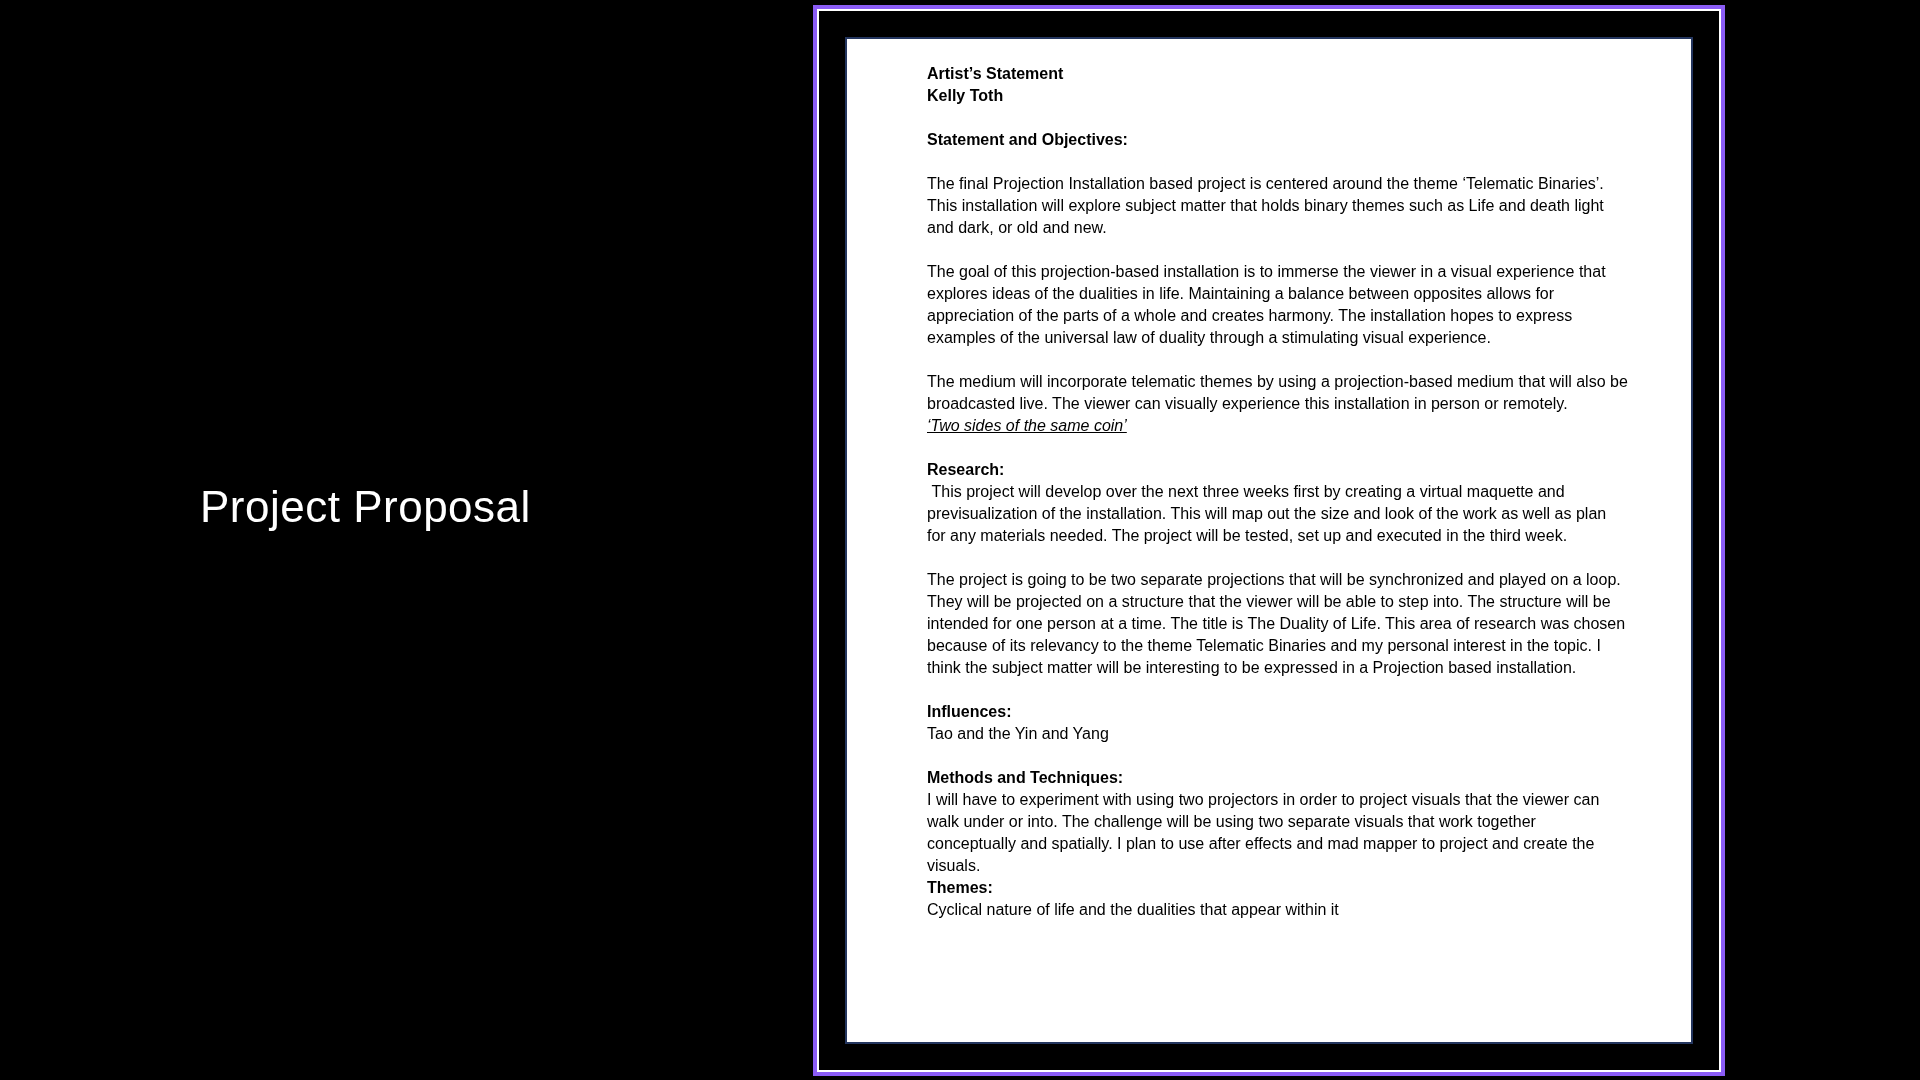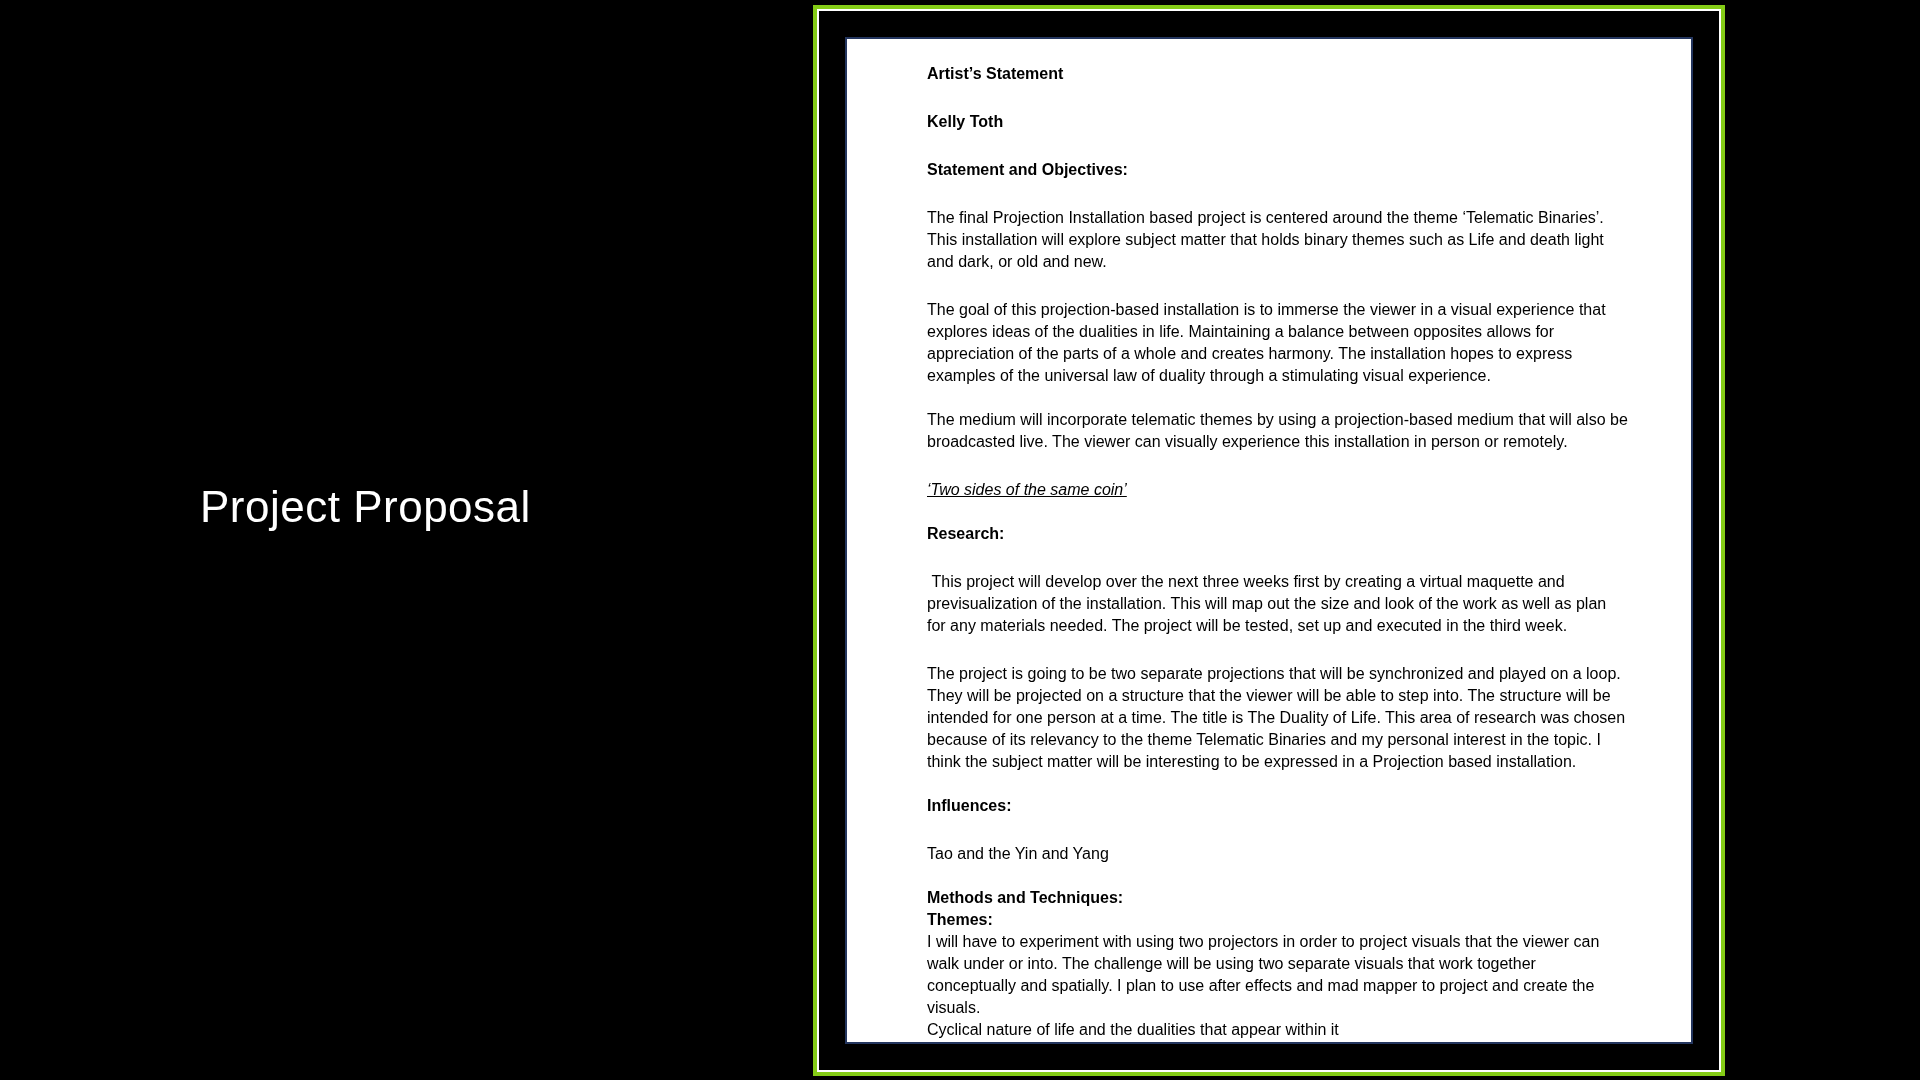--- a/index.html
+++ b/index.html
@@ -27,21 +27,21 @@
     letter-spacing: 0.5px;
     white-space: nowrap;
   }
   
   .doc-frame-outer {
     position: absolute;
     left: 813px;
     top: 5px;
     width: 912px;
     height: 1071px;
-    background: #84cc16;
+    background: #8b5cf6;
     box-sizing: border-box;
     padding: 4px;
   }
   .doc-frame-white {
     width: 100%;
     height: 100%;
     box-sizing: border-box;
     border: 2px solid #ffffff;
     background: #000000;
     padding: 26px;
@@ -57,21 +57,20 @@
     color: #000000;
     font-size: 16px;
     line-height: 22px;
   }
   .blk {
     margin: 0;
     white-space: pre-wrap;
   }
   .gap {
     margin-bottom: 22px;
-    margin-top: 26px;
   }
   .bold {
     font-weight: 700;
   }
   .quote {
     font-style: italic;
     text-decoration: underline;
   }
 </style>
 </head>
@@ -99,22 +98,22 @@
 
         <p class="blk bold">Research:</p>
         <p class="blk gap"> This project will develop over the next three weeks first by creating a virtual maquette and previsualization of the installation. This will map out the size and look of the work as well as plan for any materials needed. The project will be tested, set up and executed in the third week.</p>
 
         <p class="blk gap">The project is going to be two separate projections that will be synchronized and played on a loop. They will be projected on a structure that the viewer will be able to step into. The structure will be intended for one person at a time. The title is The Duality of Life. This area of research was chosen because of its relevancy to the theme Telematic Binaries and my personal interest in the topic. I think the subject matter will be interesting to be expressed in a Projection based installation.</p>
 
         <p class="blk bold">Influences:</p>
         <p class="blk gap">Tao and the Yin and Yang</p>
 
         <p class="blk bold">Methods and Techniques:</p>
+        <p class="blk">I will have to experiment with using two projectors in order to project visuals that the viewer can walk under or into. The challenge will be using two separate visuals that work together conceptually and spatially. I plan to use after effects and mad mapper to project and create the visuals.</p>
+
         <p class="blk bold">Themes:</p>
-
-        <p class="blk">I will have to experiment with using two projectors in order to project visuals that the viewer can walk under or into. The challenge will be using two separate visuals that work together conceptually and spatially. I plan to use after effects and mad mapper to project and create the visuals.</p>
         <p class="blk">Cyclical nature of life and the dualities that appear within it</p>
 
       </div>
     </div>
   </div>
 
 </div>
 
 </body></html>

